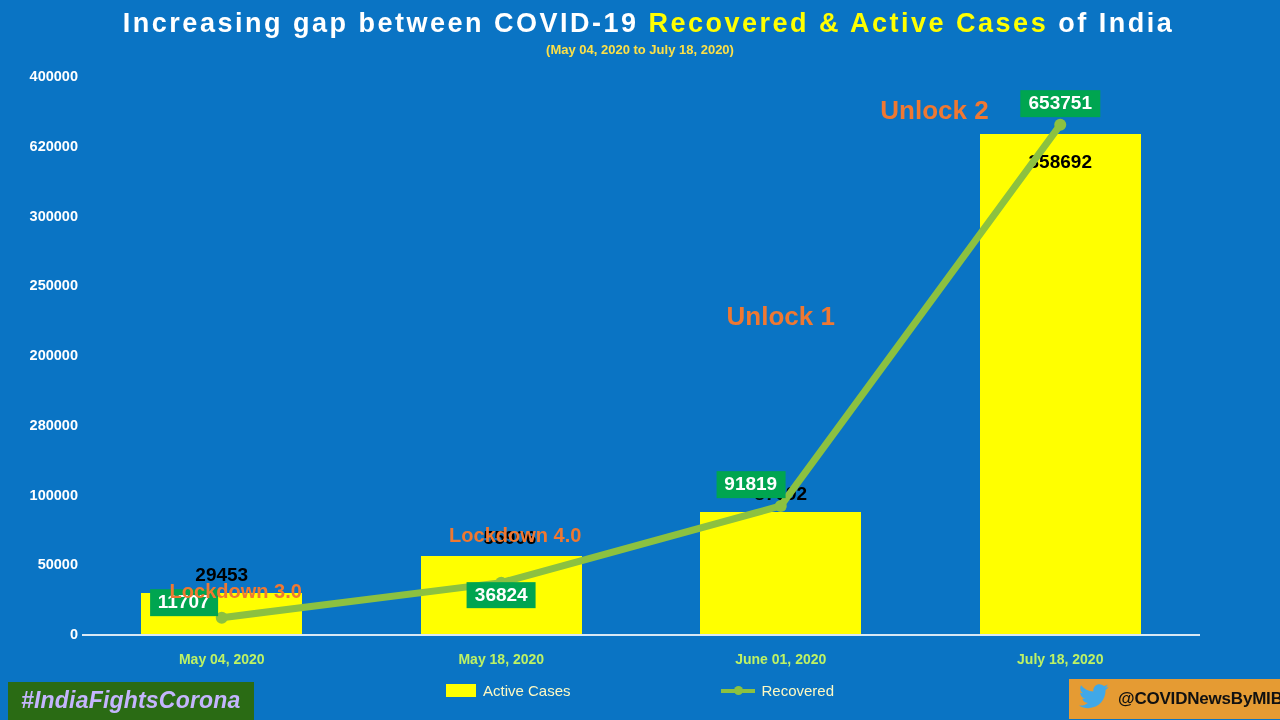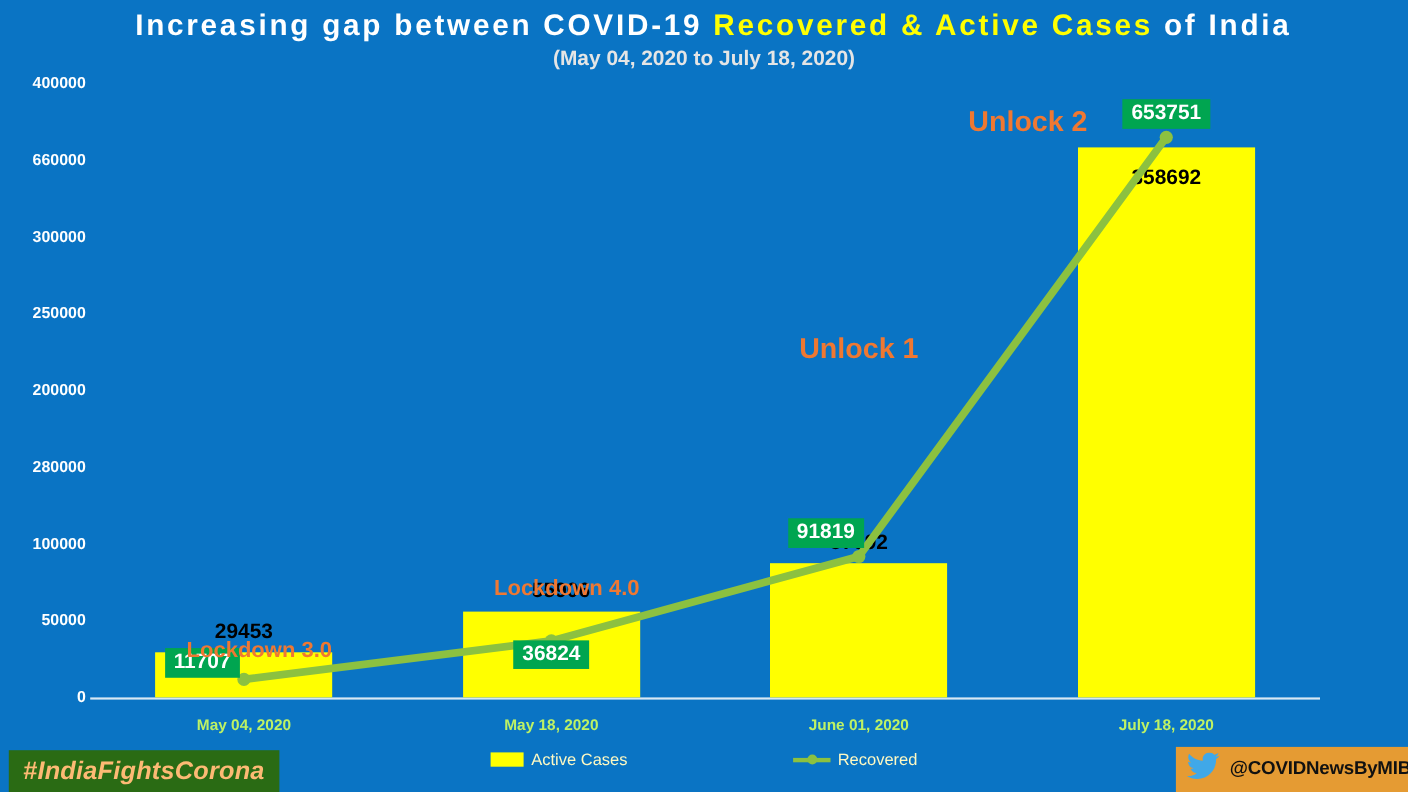--- a/index.html
+++ b/index.html
@@ -34,23 +34,23 @@
     letter-spacing: 0.4px;
     white-space: nowrap;
     padding-left: 17px;
   }
   .title-line .hl {
     color: #ffff00;
   }
   .title-line .sp { letter-spacing: 2.5px; }
   .subtitle {
     margin-top: 4px;
-    font-size: 19px;
-    font-weight: bold;
-    color: #e5e5e5;
+    font-size: 13px;
+    font-weight: bold;
+    color: #fde047;
   }
 
   
   #plot {
     position: absolute;
     left: 0;
     top: 0;
     width: 1280px;
     height: 720px;
   }
@@ -192,21 +192,21 @@
   #hashtag {
     position: absolute;
     left: 8px;
     top: 682px;
     background: #2a6b14;
     padding: 5px 13px 6px 13px;
   }
   #hashtag span {
     font-size: 23px;
     font-weight: bold;
-    color: #fdba74;
+    color: #c4b5fd;
     font-style: italic;
     letter-spacing: 0.2px;
     text-align: center;
   }
   #handle {
     position: absolute;
     right: 0;
     top: 679px;
     background: #e59b33;
     padding: 5px 10px 6px 10px;
@@ -235,21 +235,21 @@
 
   <div id="plot">
     <div class="ytick-holder" id="yticks">
         <div class="ytick" style="top: 634px;">0</div>
         <div class="ytick" style="top: 564.25px;">50000</div>
         <div class="ytick" style="top: 494.5px;">100000</div>
         <div class="ytick" style="top: 424.75px;">280000</div>
         <div class="ytick" style="top: 355px;">200000</div>
         <div class="ytick" style="top: 285.25px;">250000</div>
         <div class="ytick" style="top: 215.5px;">300000</div>
-        <div class="ytick" style="top: 145.75px;">660000</div>
+        <div class="ytick" style="top: 145.75px;">620000</div>
         <div class="ytick" style="top: 76px;">400000</div>
       </div>
     <div class="axis-line"></div>
     <div id="bars">
         <div class="bar" style="left: 141.25px; top: 592.913px; width: 161px; height: 41.0869px;"></div>
         <div class="bar-label" style="left: 221.75px; top: 563.913px;">29453</div>
         <div class="bar" style="left: 420.75px; top: 556.011px; width: 161px; height: 77.9889px;"></div>
         <div class="bar-label" style="left: 498px; top: 527.011px; padding-left: 24px;">55906</div>
         <div class="bar" style="left: 700.25px; top: 511.67px; width: 161px; height: 122.33px;"></div>
         <div class="bar-label" style="left: 780.75px; top: 482.67px;">87692</div>

